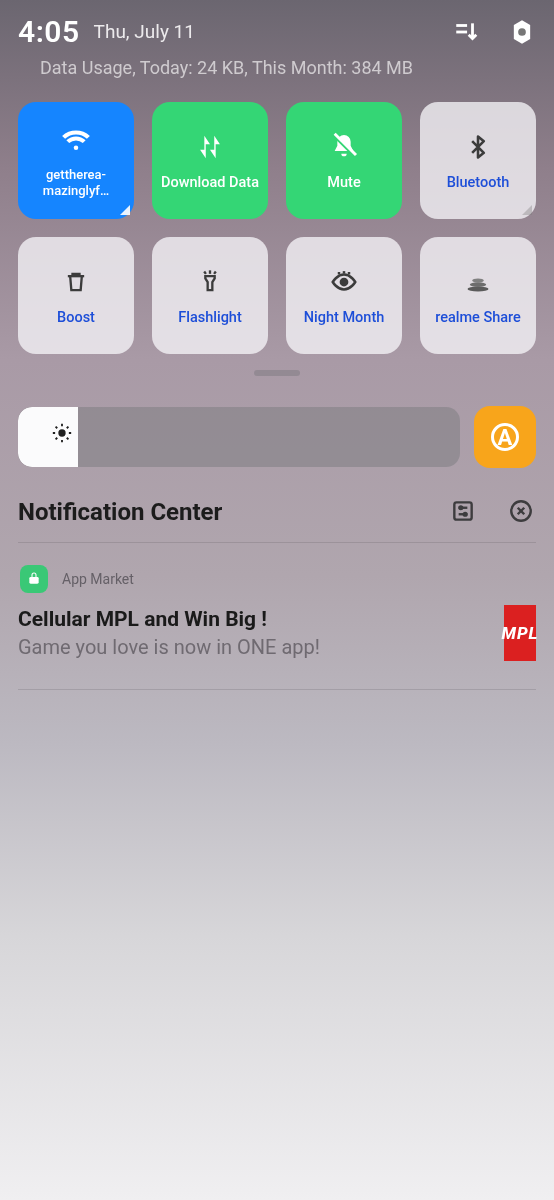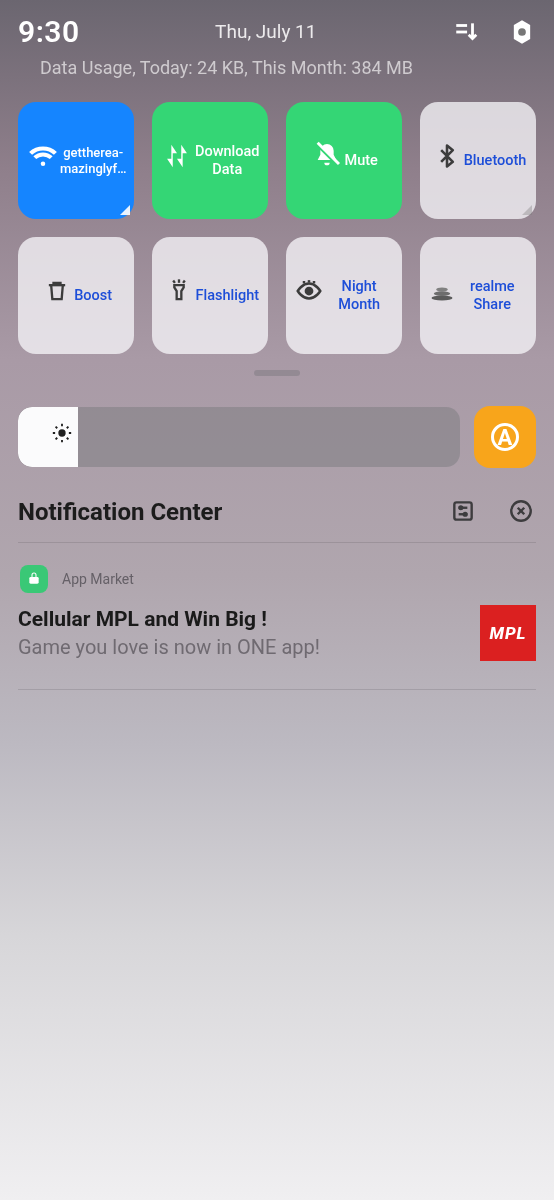--- a/index.html
+++ b/index.html
@@ -11,27 +11,27 @@
         #a99aa6 30%,
         #b0a6ae 48%,
         #bcb9c1 62%,
         #d7d6d9 78%,
         #f0eff1 100%);
       color:#3b3b3b;
     }
     .wrap { padding: 14px 18px 0 18px; }
     .header-row1 { display:flex; align-items:center; gap:14px; }
     .time { font-size:30px; font-weight:600; color:#fff; letter-spacing:0.5px; }
-    .date { font-size:19px; color:#eceaec; flex:1;text-align:center; }
+    .date { font-size:19px; color:#eceaec; flex:1; }
     .header-icons { display:flex; align-items:center; gap:28px; }
     .ico-collapse { width:28px; height:28px; display:flex; align-items:center; justify-content:center; color:#fff; }
     .ico-gear { width:28px; height:28px; display:flex; align-items:center; justify-content:center; color:#fff; }
     .data-usage { font-size:18px; color:#cfcbcf; margin:8px 0 0 22px; }
     .tiles { margin-top:24px; display:grid; grid-template-columns: repeat(4, 1fr); gap:18px; }
-    .tile { position:relative; border-radius:18px; height:117px; display:flex; flex-direction:row; align-items:center; justify-content:center; padding:8px; }
+    .tile { position:relative; border-radius:18px; height:117px; display:flex; flex-direction:column; align-items:center; justify-content:center; padding:8px; }
     .tile .tile-icon { width:34px; height:34px; display:flex; align-items:center; justify-content:center; margin-bottom:10px; }
     .tile .label { font-size:14.5px; text-align:center; line-height:1.18; font-weight:500; }
     .tile.blue { background:#1585ff; }
     .tile.blue .label, .tile.green .label { color:#fff; }
     .tile.green { background:#34d675; }
     .tile.grey { background:rgba(245,244,247,0.78); }
     .tile.grey .label { color:#1d4ed8; }
     .tile.blue .label.two { font-size:13px; }
     .corner { position:absolute; right:4px; bottom:4px; width:0; height:0; border-left:10px solid transparent; border-bottom:10px solid rgba(120,120,120,0.35); }
     .corner.blue { border-bottom-color: rgba(255,255,255,0.9); }
@@ -48,29 +48,29 @@
     .nc-act { width:28px; height:28px; color:#3d3c3e; }
     .divider2 { height:1px; background:rgba(70,68,72,0.18); margin-top:16px; }
     .notif { padding:22px 0 0 0; border-bottom:1px solid rgba(70,68,72,0.18); }
     .notif-head { display:flex; align-items:center; gap:14px; padding:0 2px;}
     .app-ico { width:28px; height:28px; border-radius:8px; background:#3ac876; display:flex; align-items:center; justify-content:center; }
     .app-name { font-size:14px; color:#656067; }
     .notif-body { display:flex; gap:16px; padding:12px 0 28px 0; align-items:center; }
     .notif-text { flex:1; }
     .notif-title { font-size:21px; color:#1a1a1a; font-weight:700; }
     .notif-sub { font-size:20px; color:#6f6a71; margin-top:4px; }
-    .notif-thumb { width:56px; height:56px; background:#db2020; display:flex; align-items:center; justify-content:center; color:#fff; font-weight:800; font-size:17px; letter-spacing:1px; font-style:italic; }
+    .notif-thumb { width:32px; height:56px; background:#db2020; display:flex; align-items:center; justify-content:center; color:#fff; font-weight:800; font-size:17px; letter-spacing:1px; font-style:italic; }
   </style>
 </head>
 <body>
 
 <div class="wrap">
 
   <div class="header-row1">
-    <div class="time">9:30</div>
+    <div class="time">4:05</div>
     <div class="date">Thu, July 11</div>
     <div class="header-icons">
       <span class="ico-collapse">
         <svg viewBox="0 0 24 24" width="26" height="26" fill="none" stroke="#fff" stroke-width="2.6">
           <line x1="3" y1="6" x2="13" y2="6"></line>
             <line x1="3" y1="12" x2="13" y2="12"></line>
           <path d="M18 4 L18 18"></path>
             <path d="M14.5 14.5 L18 18 L21.5 14.5"></path>
         </svg>
       </span>

